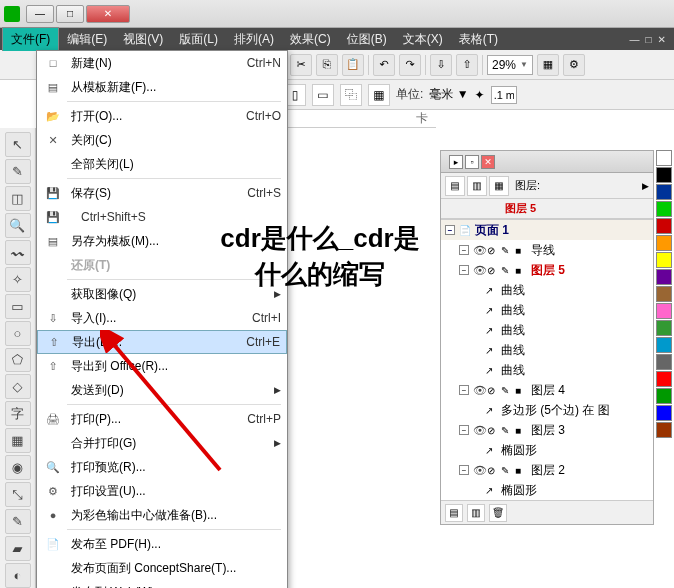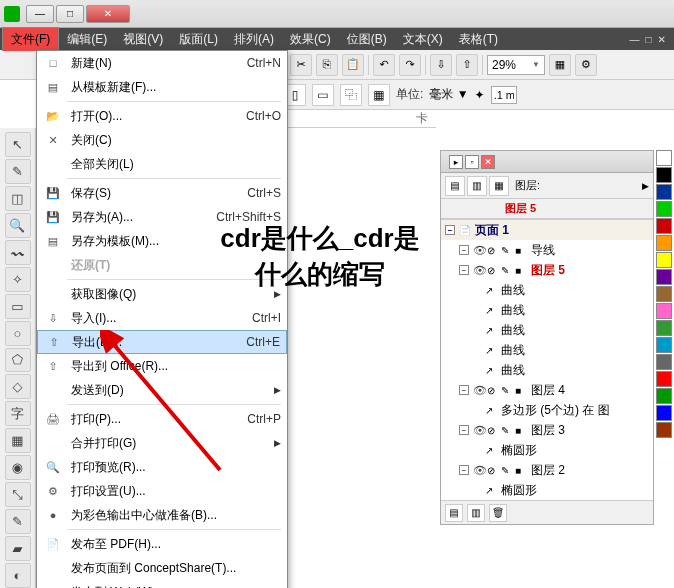--- a/index.html
+++ b/index.html
@@ -9,29 +9,29 @@
 .titlebar { height: 28px; background: linear-gradient(#e8e8e8,#d8d8d8); display: flex; align-items: center; padding: 0 4px; border-bottom: 1px solid #aaa; }
 .titlebar .app-icon { width: 16px; height: 16px; background: #0a0; border-radius: 2px; margin-right: 6px; }
 .titlebar .title { flex: 1; color: #333; }
 .win-btns { display: flex; gap: 2px; }
 .win-btn { width: 28px; height: 18px; background: linear-gradient(#f4f4f4,#ddd); border: 1px solid #999; border-radius: 2px; display: flex; align-items: center; justify-content: center; font-size: 10px; cursor: pointer; }
 .win-btn.close { background: linear-gradient(#e88,#c44); color: #fff; width: 44px; }
 
 
 .menubar { height: 22px; background: #4a4a4a; display: flex; align-items: center; padding: 0 2px; }
 .menu-item { padding: 3px 8px; color: #eee; cursor: pointer; }
-.menu-item.active { background: #ef4444; color: #000; border: 1px solid #888; border-bottom: none; }
+.menu-item.active { background: #14b8a6; color: #000; border: 1px solid #888; border-bottom: none; }
 .menubar-right { margin-left: auto; display: flex; gap: 6px; padding-right: 6px; }
 .menubar-right span { color: #ddd; font-size: 10px; }
 
 
 .toolbar { height: 30px; background: #f0f0f0; border-bottom: 1px solid #ccc; display: flex; align-items: center; padding: 0 4px; gap: 4px; }
 .toolbar .tb-btn { width: 22px; height: 22px; background: #e8e8e8; border: 1px solid #ccc; border-radius: 2px; display: flex; align-items: center; justify-content: center; font-size: 11px; cursor: pointer; }
 .toolbar .sep { width: 1px; height: 20px; background: #ccc; }
-.toolbar .combo { height: 20px; border: 1px solid #aaa; background: #fff; padding: 0 4px; display: flex; align-items: center; gap: 16px; justify-content: space-between; }
+.toolbar .combo { height: 20px; border: 1px solid #aaa; background: #fff; padding: 0 4px; display: flex; align-items: center; gap: 4px; justify-content: space-between; }
 .toolbar .combo .arr { font-size: 8px; color: #666; }
 
 
 .propbar { height: 30px; background: #f0f0f0; border-bottom: 1px solid #ccc; display: flex; align-items: center; padding: 0 4px; gap: 6px; margin-left: 280px; }
 .propbar .pb-icon { width: 22px; height: 22px; border: 1px solid #ccc; background: #fff; display: flex; align-items: center; justify-content: center; }
 .propbar .lbl { color: #333; }
 .propbar input { width: 26px; height: 18px; border: 1px solid #aaa; padding: 0 2px; font-size: 11px; }
 
 
 .ruler { height: 18px; background: #fff; border-bottom: 1px solid #ccc; position: relative; margin-left: 36px; width: 400px; font-size: 10px; color: #666; display: flex; }
@@ -213,21 +213,20 @@
       <span class="dd-label">全部关闭(L)</span>
     </div>
     <div class="dd-sep"></div>
     <div class="dd-item">
       <span class="dd-icon">💾</span>
       <span class="dd-label">保存(S)</span>
       <span class="dd-short">Ctrl+S</span>
     </div>
     <div class="dd-item">
       <span class="dd-icon">💾</span>
-      <span class="dd-label">另存为(A)...</span>
       <span class="dd-short">Ctrl+Shift+S</span>
     </div>
     <div class="dd-item">
       <span class="dd-icon">▤</span>
       <span class="dd-label">另存为模板(M)...</span>
     </div>
     <div class="dd-item disabled">
       <span class="dd-icon"></span>
       <span class="dd-label">还原(T)</span>
     </div>

